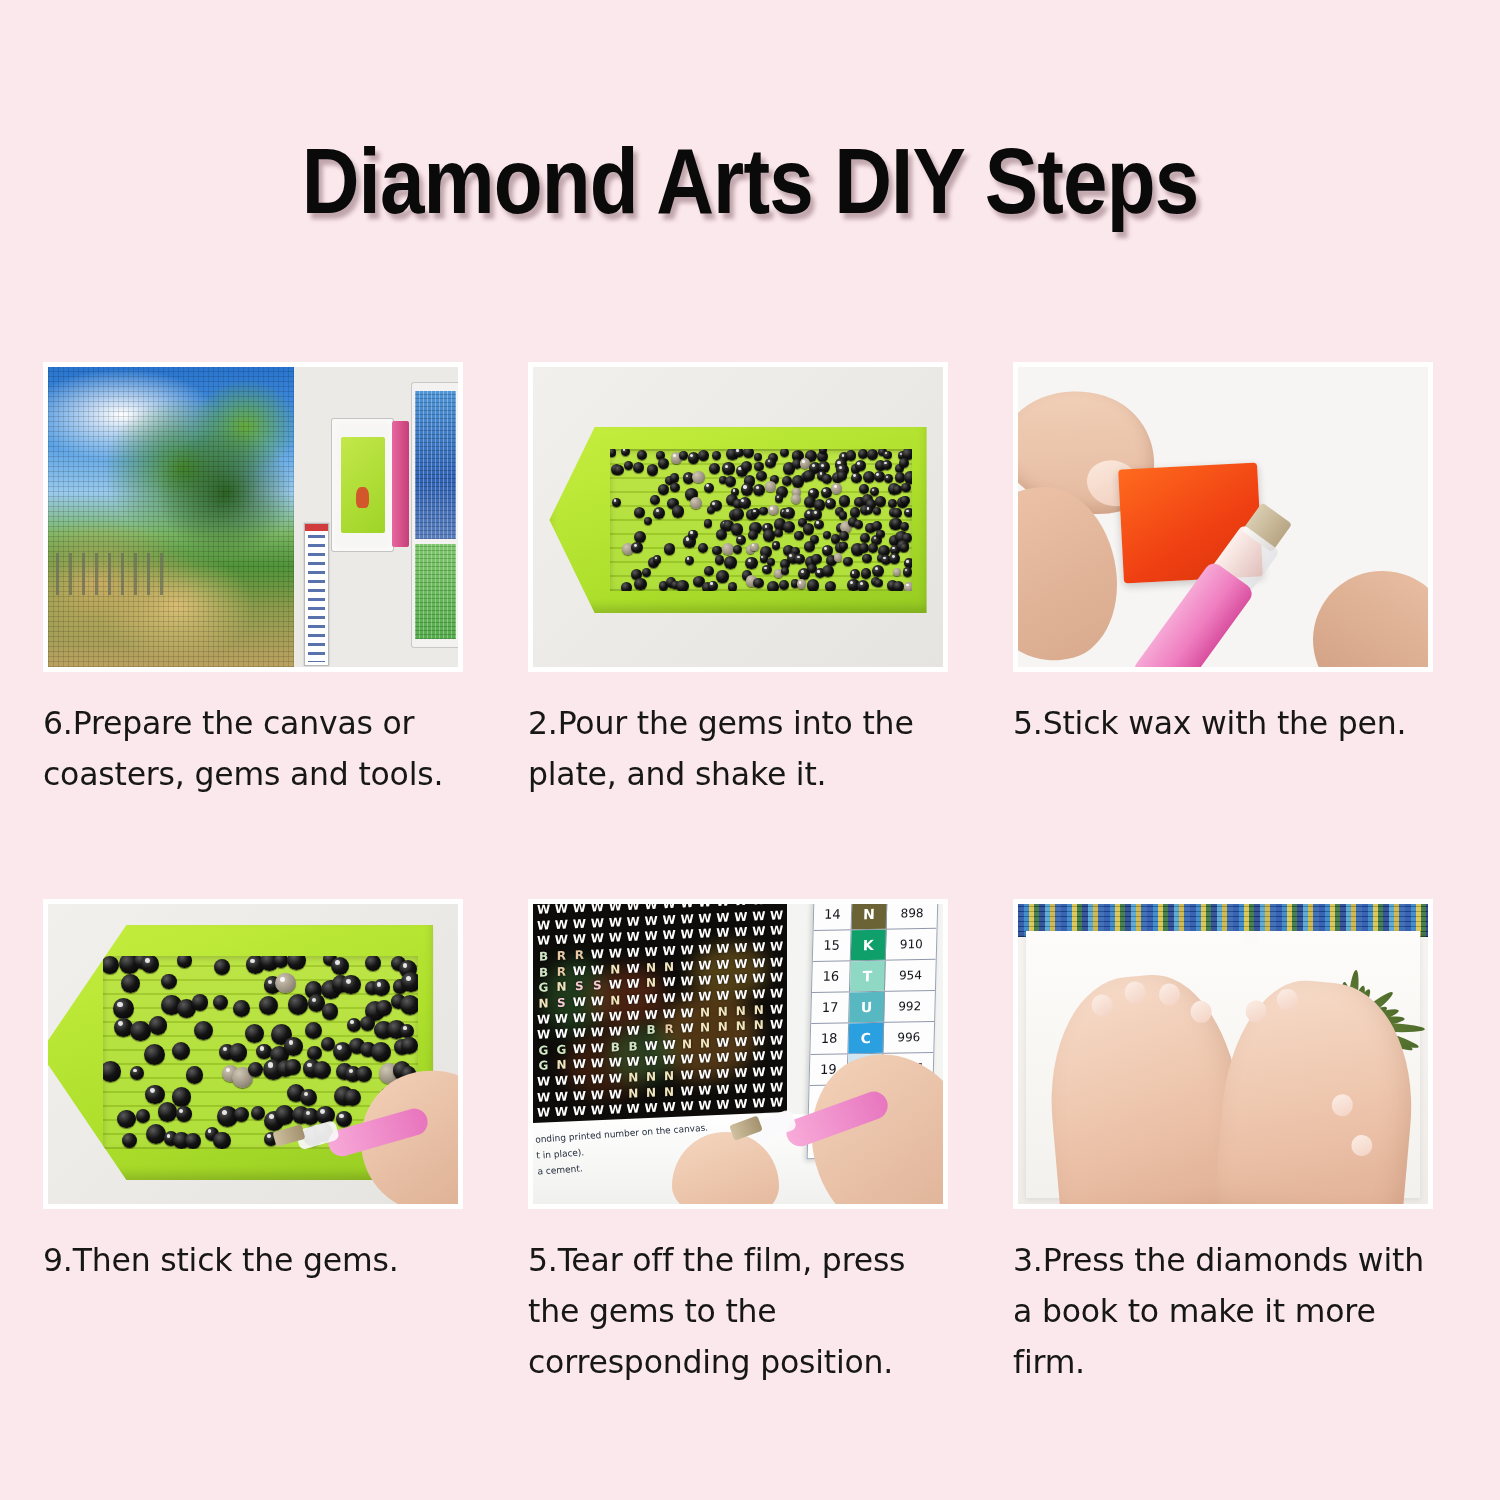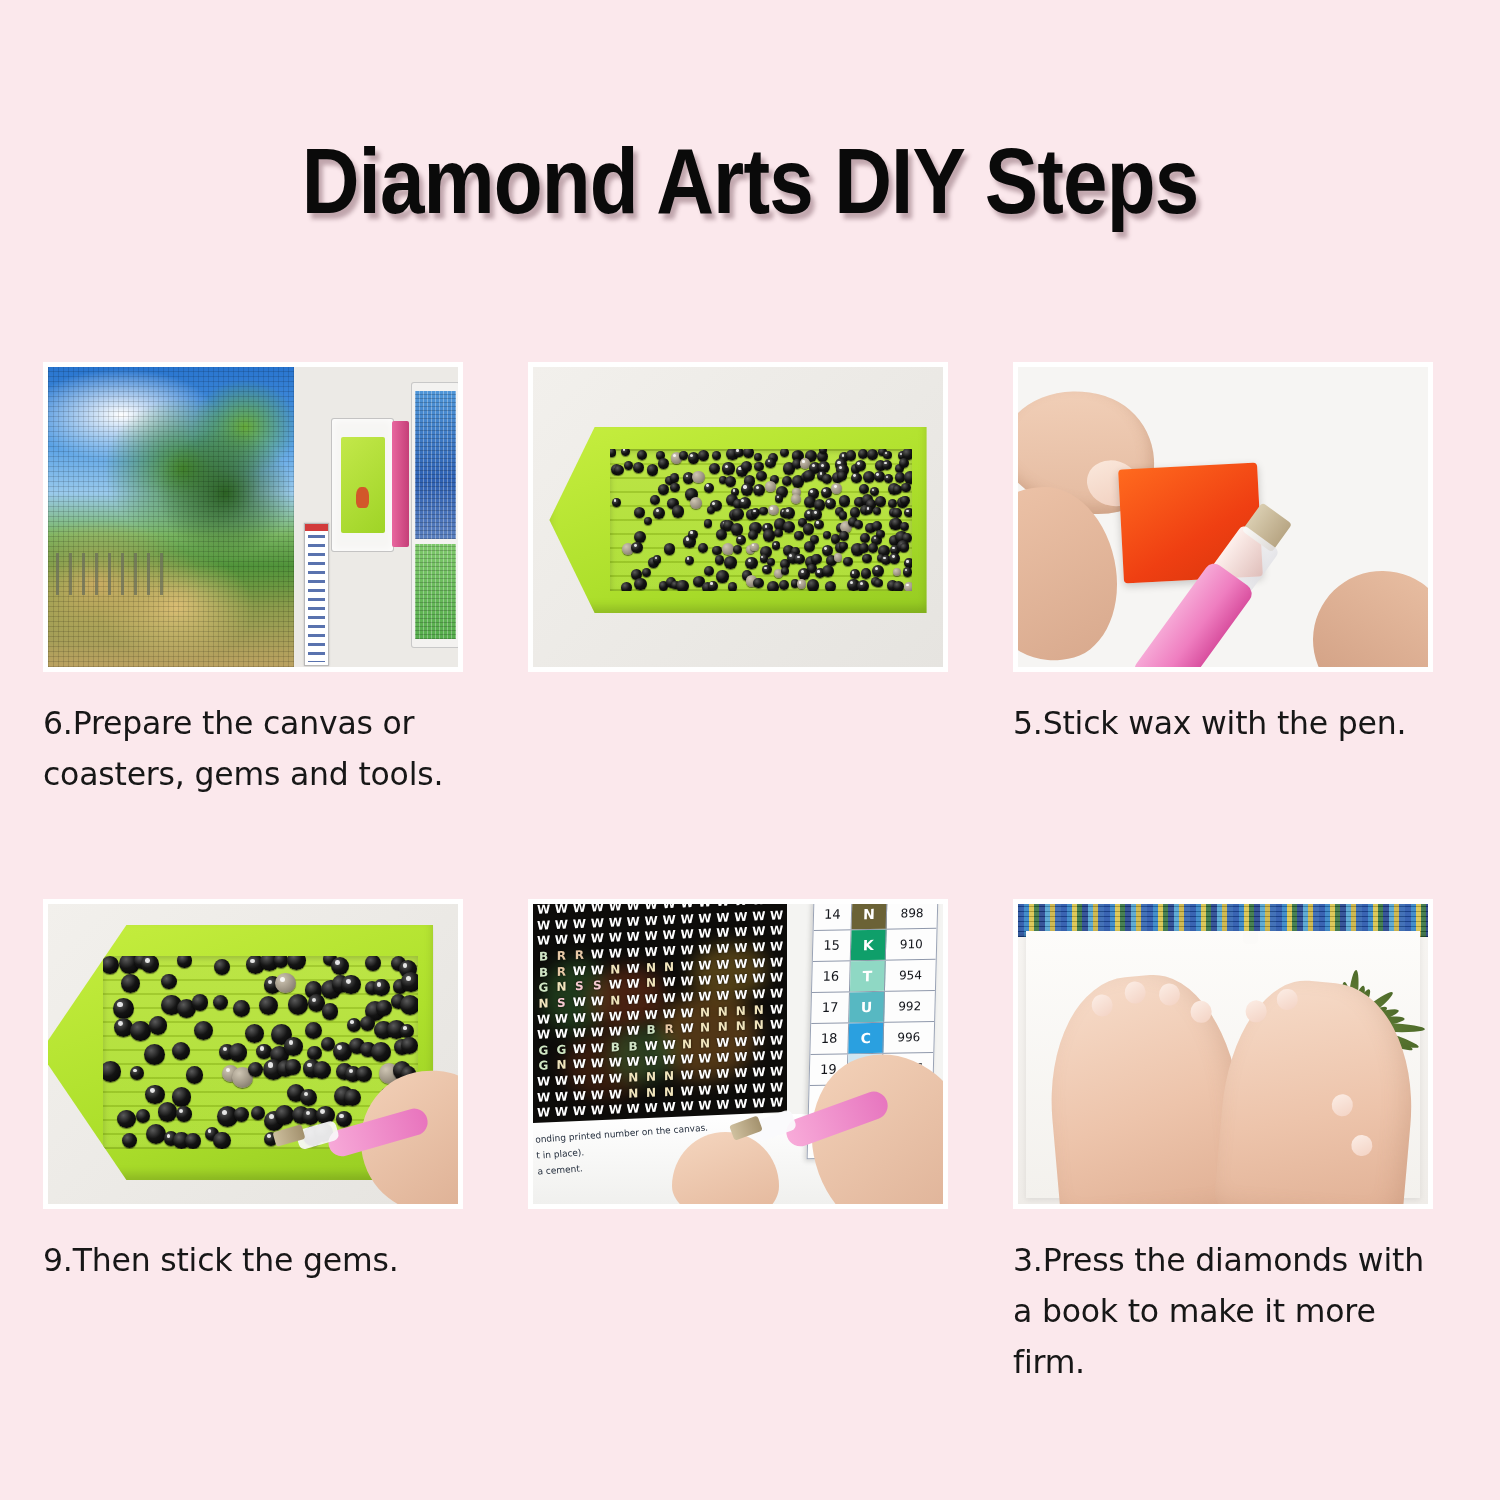--- a/index.html
+++ b/index.html
@@ -696,20 +696,21 @@
                   <i class="gem" style="left:86.63%;top:90.11%;width:9.2px;height:9.2px"></i>
                   <i class="gem" style="left:87.66%;top:91.51%;width:8.6px;height:8.6px"></i>
                   <i class="gem" style="left:91.90%;top:92.42%;width:10.6px;height:10.6px"></i>
                   <i class="gem" style="left:93.86%;top:92.94%;width:11.1px;height:11.1px"></i>
                   <i class="gem sh gray" style="left:97.50%;top:93.70%;width:10.3px;height:10.3px"></i>
                 </div>
             </div>
           </div>
         </div>
       </div>
+      <div class="caption">2.Pour the gems into the plate, and shake it.</div>
     </div>
 
     <div class="cell col3 row1">
       <div class="photo p3">
         <div class="fingerTop">
           <div class="nailTop"></div>
         </div>
         <div class="fingerBottomLeft"></div>
         <div class="waxOrange"></div>
         <div class="fingerRight"></div>
@@ -1144,20 +1145,21 @@
             <div>a cement.</div>
           </div>
         <div class="thumbP5"></div>
         <div class="pen5">
           <div class="hand"></div>
           <div class="grip"></div>
           <div class="clear"></div>
           <div class="tip"></div>
         </div>
       </div>
+      <div class="caption">5.Tear off the film, press the gems to the corresponding position.</div>
     </div>
 
     <div class="cell col3 row2">
       <div class="photo p6">
         <div class="beadStrip"></div>
         <div class="bookPage">
           <div class="pageNotch"></div>
         </div>
         <div class="plantSprig" id="plantSprig">
             <i class="leaf" style="width:54%;transform:rotate(-97.3deg)"></i>

